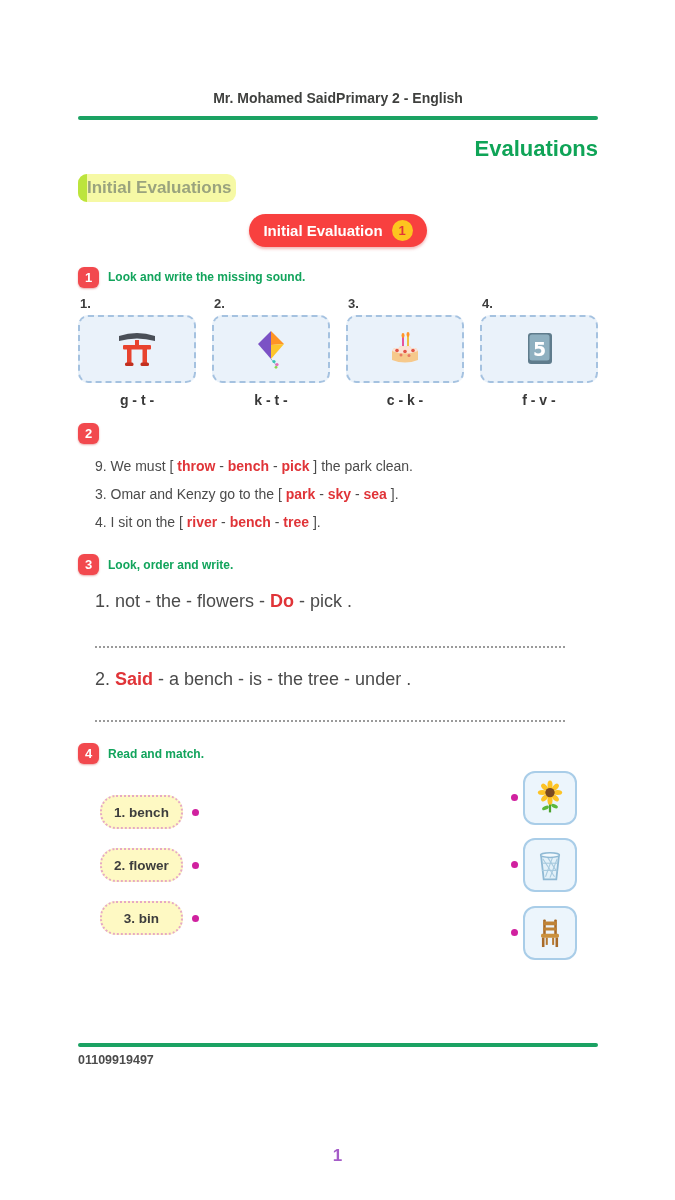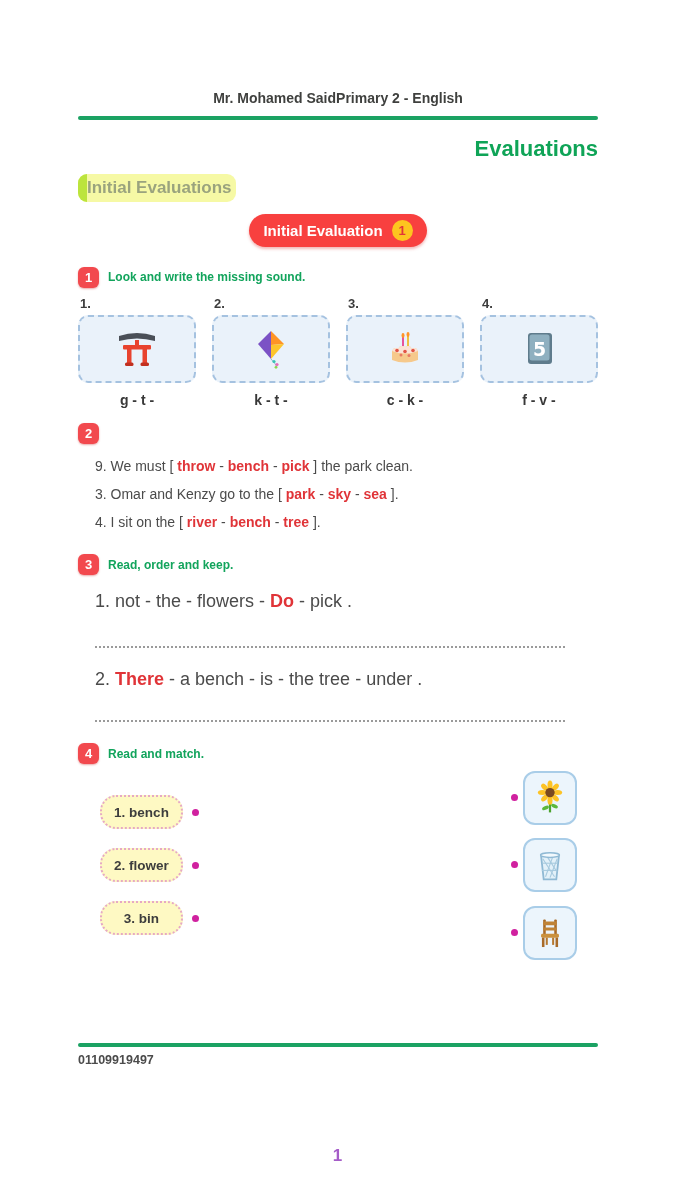--- a/index.html
+++ b/index.html
@@ -171,25 +171,25 @@
       <span class="badge">2</span>
     </div>
     <div class="q2list">
       <div><span>9. We must [ </span><span class="red">throw</span><span> - </span><span class="red">bench</span><span> - </span><span class="red">pick</span><span> ] the park clean.</span></div>
       <div><span>3. Omar and Kenzy go to the [ </span><span class="red">park</span><span> - </span><span class="red">sky</span><span> - </span><span class="red">sea</span><span> ].</span></div>
       <div><span>4. I sit on the [ </span><span class="red">river</span><span> - </span><span class="red">bench</span><span> - </span><span class="red">tree</span><span> ].</span></div>
     </div>
 
     <div class="sec mt18">
       <span class="badge">3</span>
-      <span class="st">Read, order and keep.</span>
+      <span class="st">Look, order and write.</span>
     </div>
     <div class="q3item q3i1"><span>1. not - the - flowers - </span><span class="red">Do</span><span> - pick .</span></div>
     <div class="dotline"></div>
-    <div class="q3item q3i2"><span>2. </span><span class="red">There</span><span> - a bench - is - the tree - under .</span></div>
+    <div class="q3item q3i2"><span>2. </span><span class="red">Said</span><span> - a bench - is - the tree - under .</span></div>
     <div class="dotline dotline2"></div>
 
     <div class="sec mt21">
       <span class="badge">4</span>
       <span class="st">Read and match.</span>
     </div>
     <div class="match">
       <div class="wordpill" style="top:24px">1. bench</div>
       <div class="wordpill" style="top:77px">2. flower</div>
       <div class="wordpill" style="top:130px">3. bin</div>

